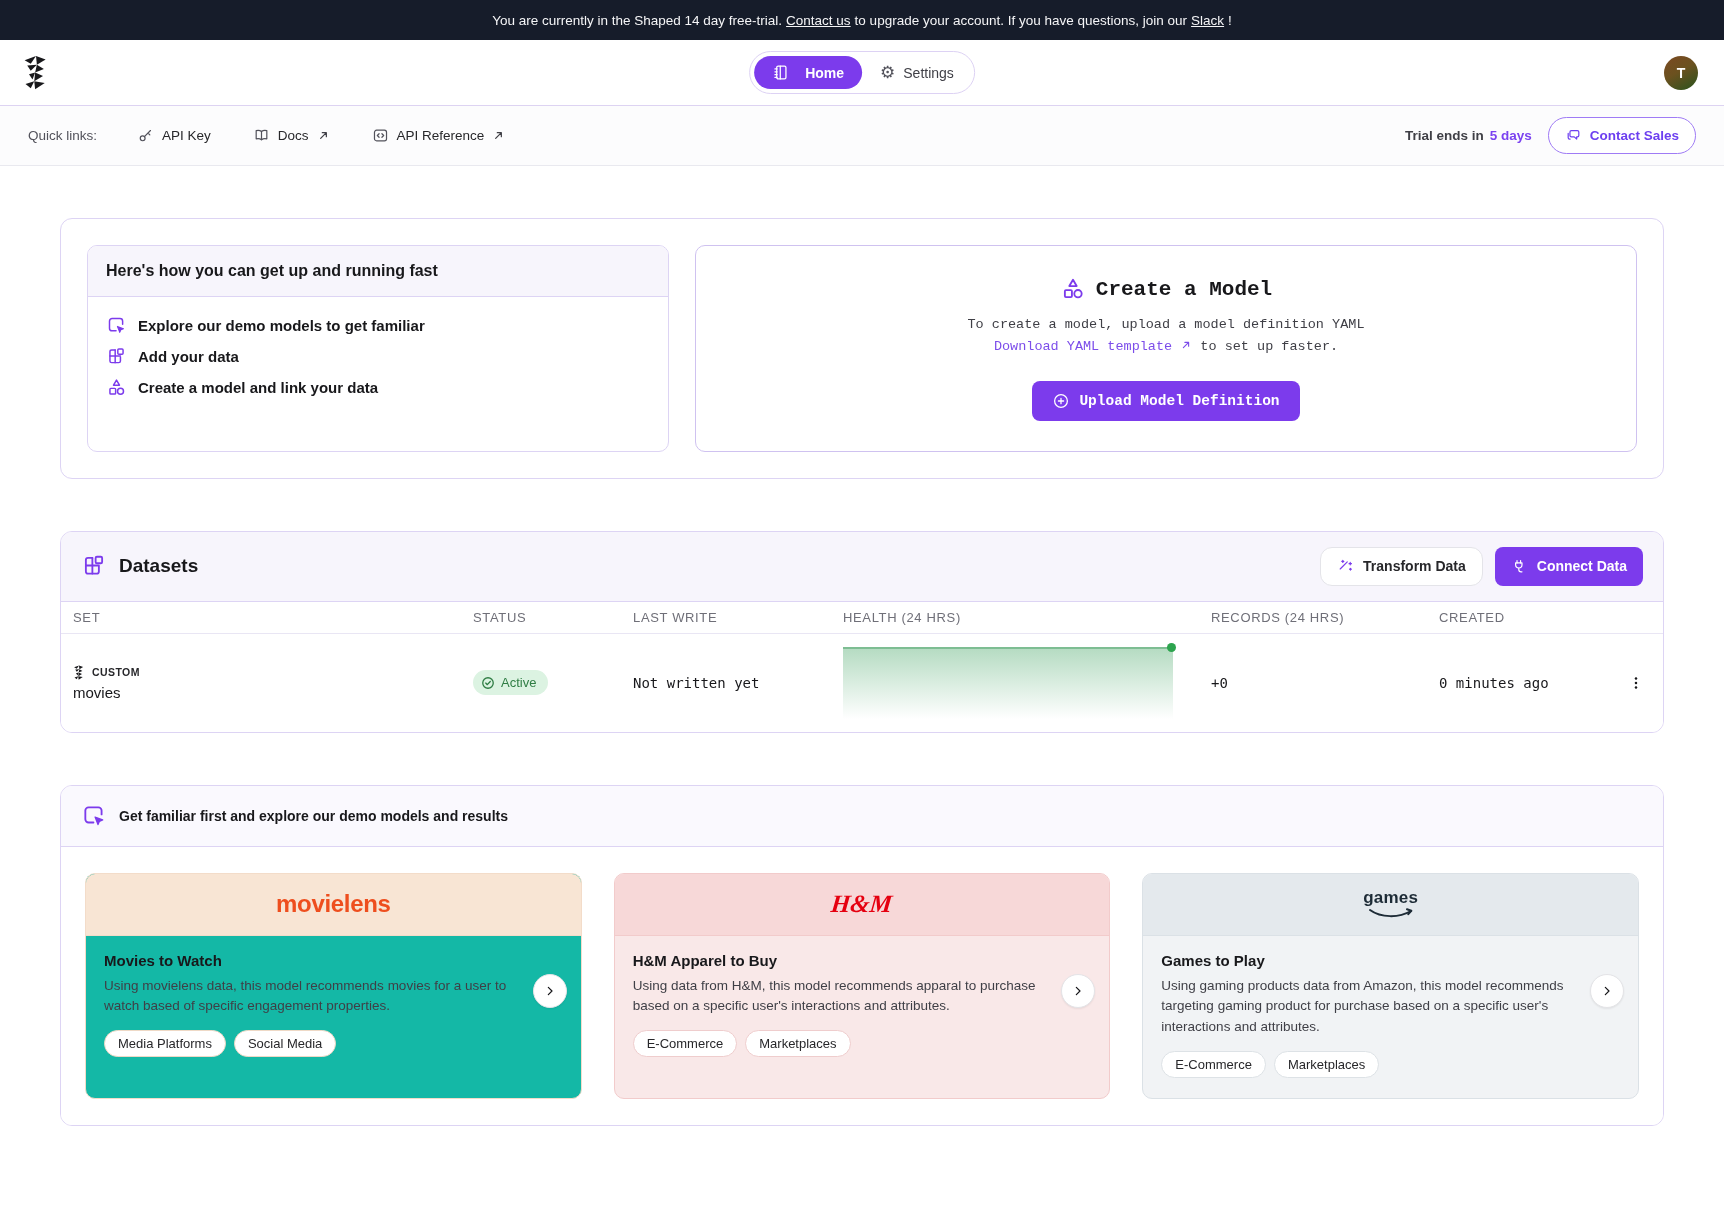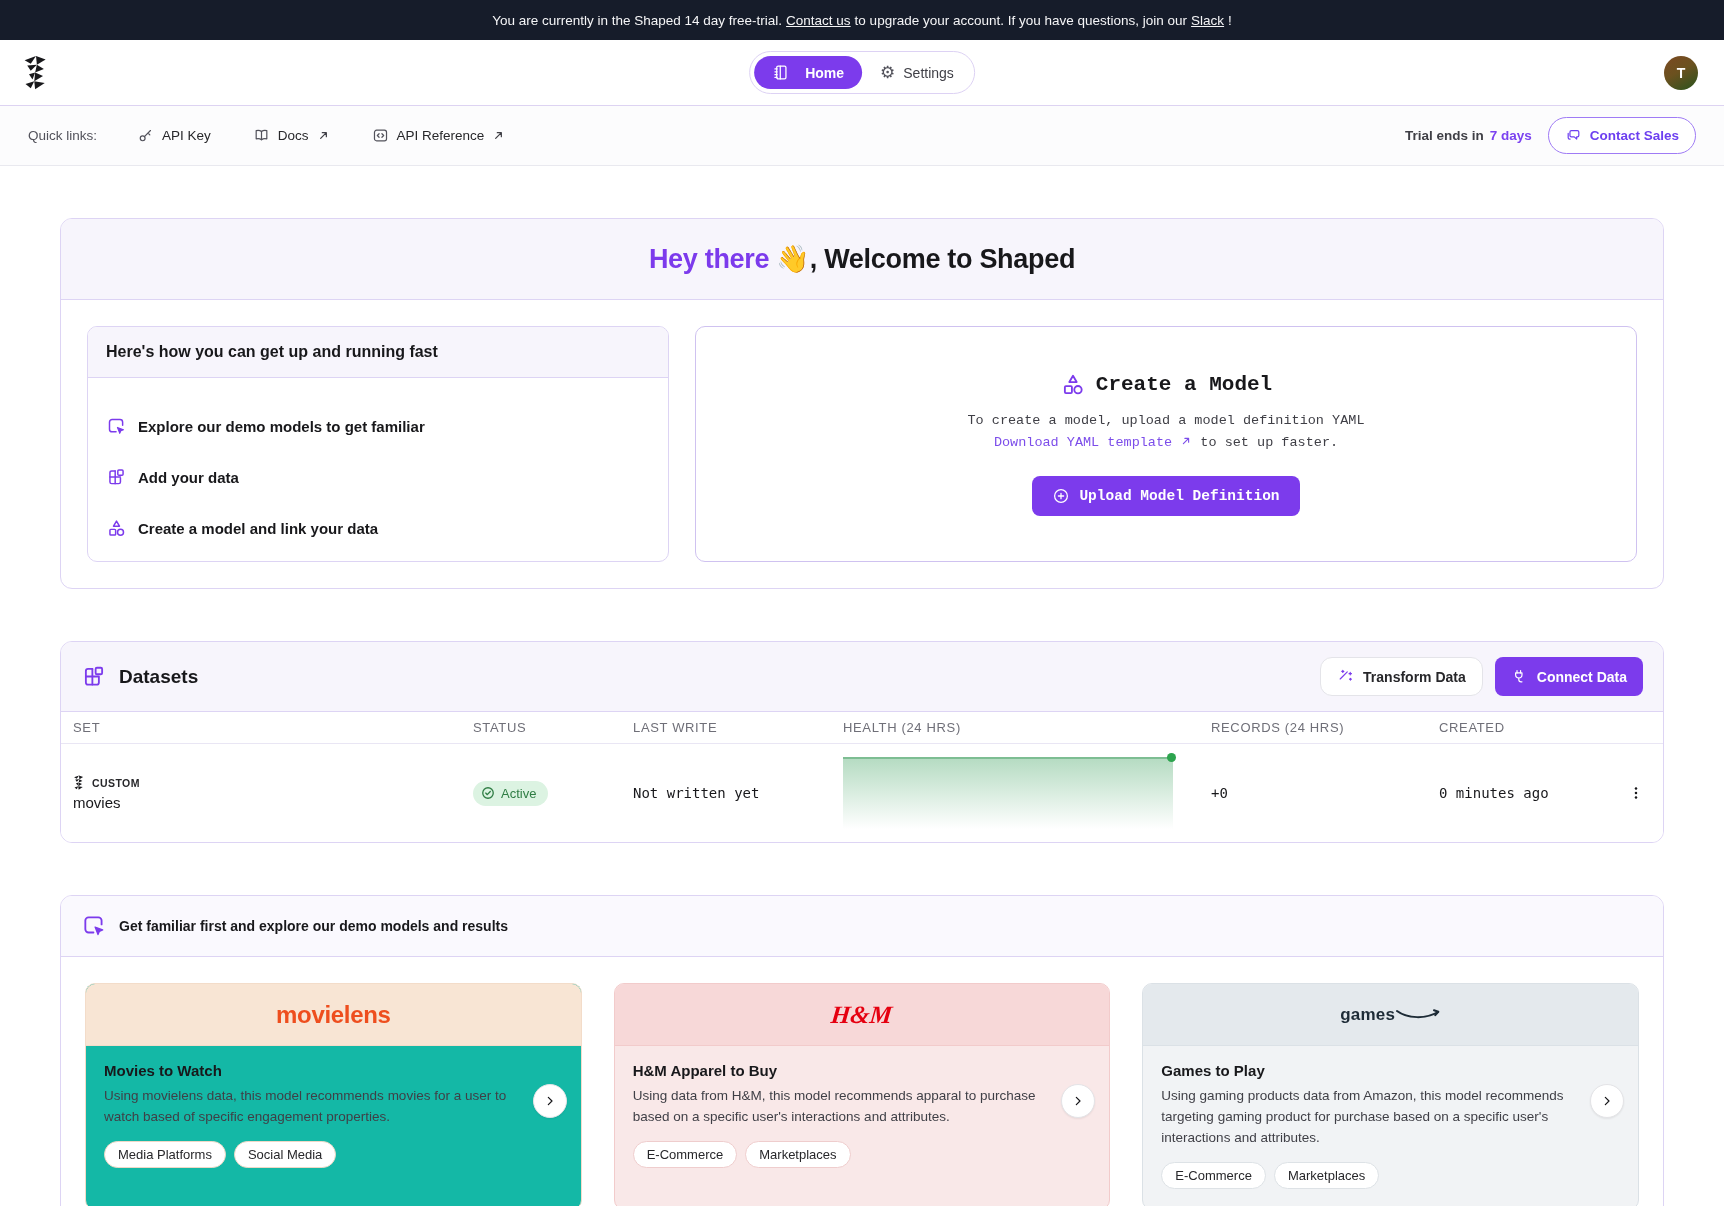--- a/index.html
+++ b/index.html
@@ -39,21 +39,21 @@
 
   
   .welcome-head{padding:24px;text-align:center;}
   .welcome-title{font-size:27px;font-weight:700;letter-spacing:-.3px;}
   .welcome-title .hl{color:#7c3aec;}
   .welcome-body{display:flex;gap:26px;padding:26px;}
   .inner-card{border:1px solid #ddd4f4;border-radius:10px;overflow:hidden;background:#fff;}
   .steps-card{width:582px;flex:none;}
   .steps-head{background:#f7f5fc;border-bottom:1px solid #ddd4f4;padding:16px 18px;font-size:16px;font-weight:700;}
   .steps-list{padding:8px 18px 22px;}
-  .step{display:flex;align-items:center;gap:11px;margin-top:30px;cursor:pointer;}
+  .step{display:flex;align-items:center;gap:11px;margin-top:10px;cursor:pointer;}
   .step svg{color:#7c3bec;flex:none;}
   .step-label{font-size:15px;font-weight:600;}
   .model-card{flex:1;border-color:#cfc2f0;display:flex;flex-direction:column;align-items:center;justify-content:center;text-align:center;padding:30px 20px;font-family:Liberation Mono, monospace;}
   .model-title-row{display:flex;align-items:center;gap:10px;font-size:21px;font-weight:700;}
   .model-title-row svg{color:#7c3bec;}
   .model-desc{margin-top:12px;font-size:13.5px;color:#3f3f46;line-height:1.65;}
   .purple-link{color:#7c4dea;font-weight:500;cursor:pointer;}
   .ext-inline{display:inline-block;vertical-align:-1px;}
   .upload-btn{margin-top:22px;display:flex;align-items:center;gap:9px;background:var(--accent,#7c3bec);color:#fff;border:none;border-radius:8px;padding:11px 20px;font-size:14.5px;font-weight:600;cursor:pointer;font-family:inherit;}
 
@@ -98,21 +98,21 @@
   .logo-movielens{color:var(--movielens,#ee4e1e);font-size:24px;font-weight:600;letter-spacing:-.3px;}
 
   .c-hm{border-color:#f2cbcb;background:#f9e8e8;}
   .c-hm .demo-band{background:#f7d8d8;border-color:#f2cbcb;}
   .c-hm .tag{border-color:#efcdcd;}
   .logo-hm{color:var(--hm,#e50010);font-family:"Liberation Serif",serif;font-style:italic;font-weight:700;font-size:25px;transform:skewX(-6deg);}
 
   .c-games{border-color:#dbe1e6;background:#f1f3f5;}
   .c-games .demo-band{background:#e4e9ed;border-color:#dbe1e6;}
   .c-games .tag{border-color:#dde2e6;}
-  .logo-games{color:var(--games,#1d2b36);font-weight:700;font-size:17px;display:flex;flex-direction:row;align-items:center;letter-spacing:.2px;}
+  .logo-games{color:var(--games,#1d2b36);font-weight:700;font-size:17px;display:flex;flex-direction:column;align-items:center;letter-spacing:.2px;}
 </style>
 </head>
 <body>
 
 <svg width="0" height="0" style="position:absolute">
   <defs>
     <symbol id="shaped-logo" viewBox="0 0 32 40">
       <g fill="#18181b">
         <polygon points="3,6 16,1 10,10"></polygon>
         <polygon points="16,1 27,5 17,11"></polygon>
@@ -286,40 +286,35 @@
       </span>
     <span>API Reference</span>
     <span>
         <svg width="13" height="13" style="color:#3f3f46">
           <use href="#i-ext"></use>
         </svg>
       </span>
   </span>
   <span class="trial">
     <span>Trial ends in</span>
-    <span class="trial-days">7 days</span>
+    <span class="trial-days">5 days</span>
   </span>
   <button class="contact-btn">
     <span>
         <svg width="17" height="17">
           <use href="#i-chat"></use>
         </svg>
       </span>
     <span>Contact Sales</span>
   </button>
 </div>
 
 <div class="container">
 
   <div class="section-card">
-    <div class="section-head welcome-head">
-      <div class="welcome-title">
-        <span class="hl">Hey there</span><span> 👋</span><span>, Welcome to Shaped</span>
-      </div>
-    </div>
     <div class="welcome-body">
 
       <div class="inner-card steps-card">
         <div class="steps-head">Here's how you can get up and running fast</div>
         <div class="steps-list">
           <div class="step">
             <span>
                 <svg width="21" height="21">
                   <use href="#i-cursor-card"></use>
                 </svg>

